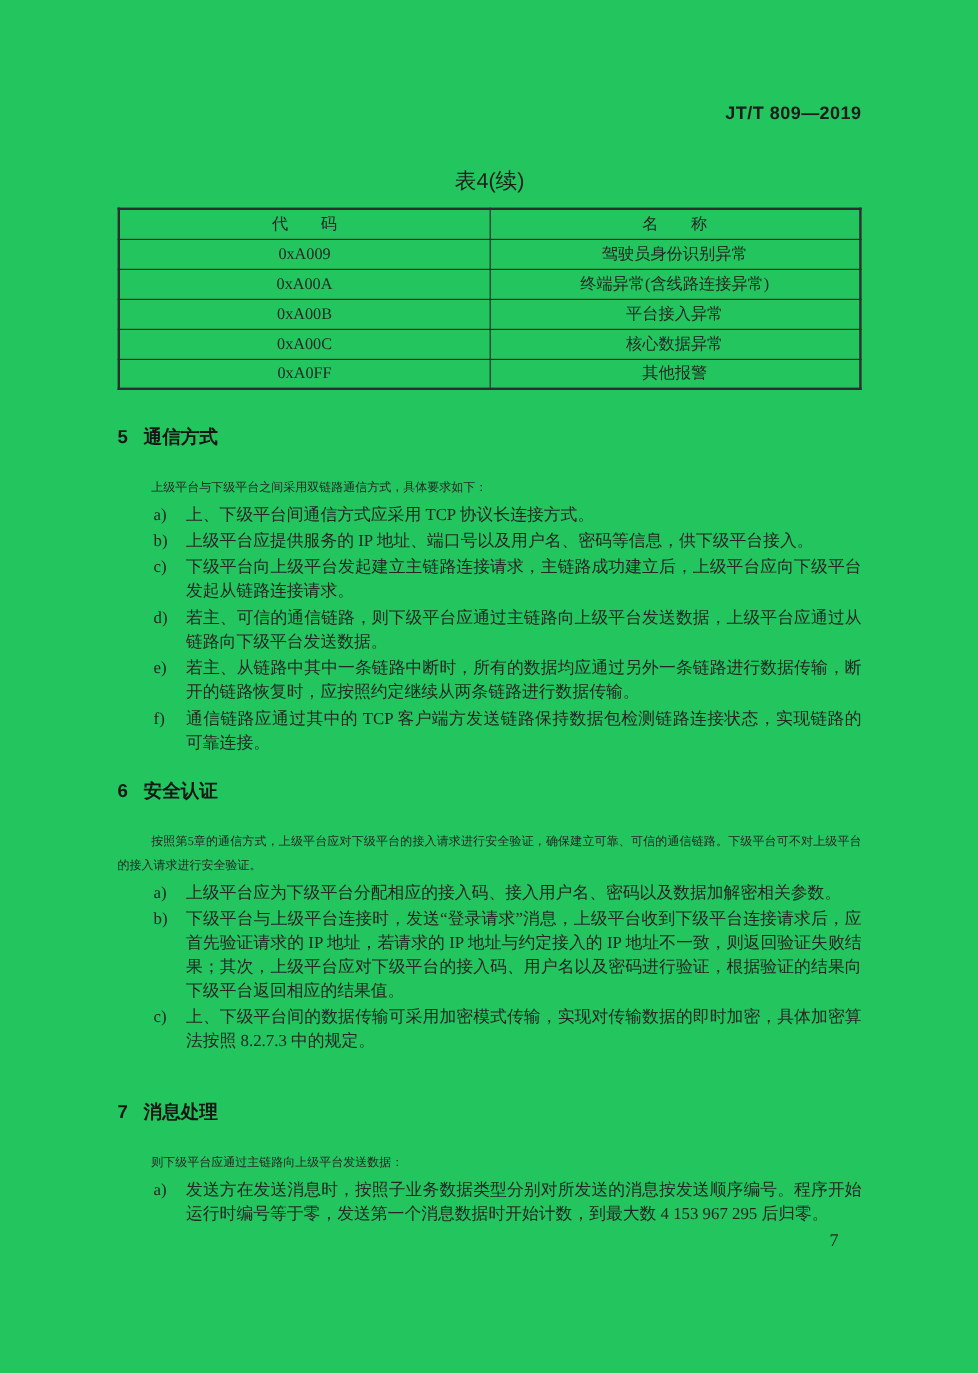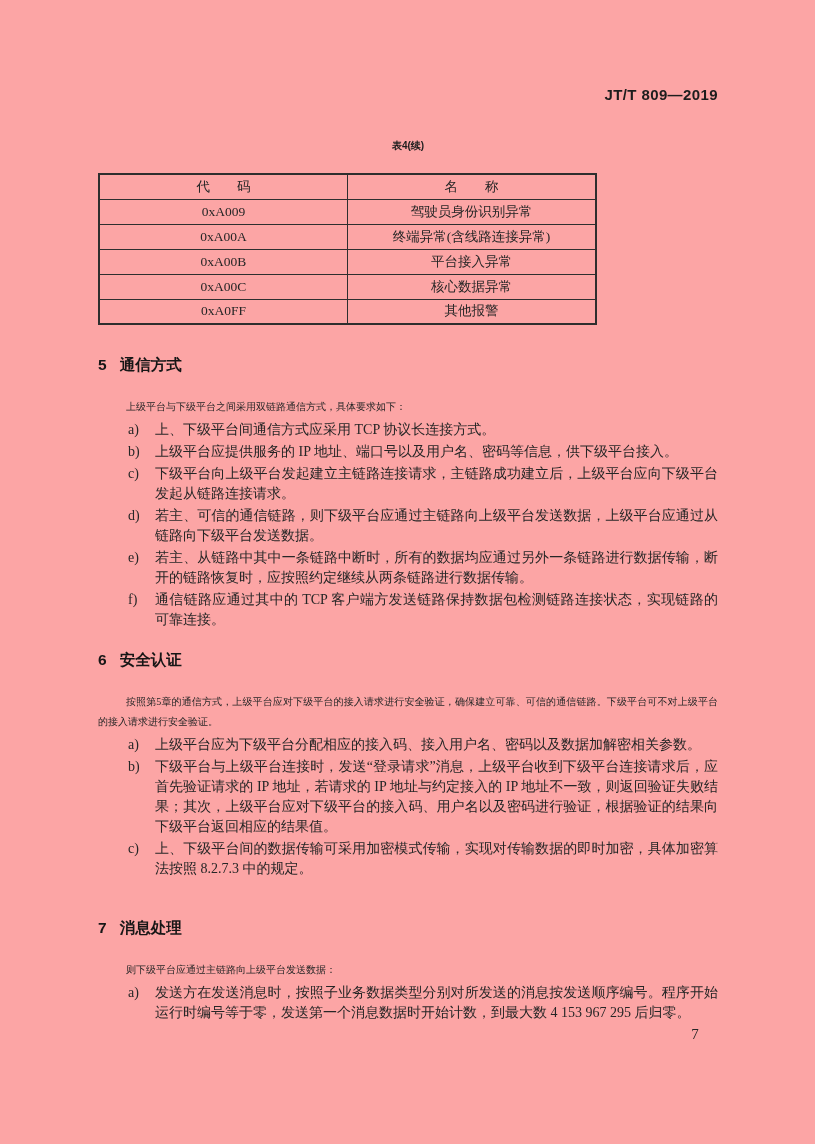--- a/index.html
+++ b/index.html
@@ -4,37 +4,37 @@
 <style>
   * { margin:0; padding:0; box-sizing:border-box; }
   html,body { background:#ffffff; }
   body {
     width:815px; height:1144px;
     font-family:"Liberation Serif","DejaVu Serif",serif;
     color:#262626;
   }
   .page {
     position:relative; width:815px; height:1144px;
-    background:#fca5a5; overflow:hidden;
+    background:#22c55e; overflow:hidden;
   }
   .doc-header {
     position:absolute; top:86px; left:98px; width:620px;
     text-align:right;
     font-family:"Liberation Sans","DejaVu Sans",sans-serif;
     font-weight:bold; font-size:15px; letter-spacing:0.4px;
     color:#1d1d1d;
   }
   .table-title {
     position:absolute; top:139px; left:98px; width:620px;
     text-align:center;
     font-family:"Liberation Sans","DejaVu Sans",sans-serif;
-    font-weight:bold; font-size:10px; color:#1d1d1d;
+    font-weight:normal; font-size:18px; color:#1d1d1d;
   }
   table.alarm-table {
-    position:absolute; top:173px; left:98px; width:499px;
+    position:absolute; top:173px; left:98px; width:620px;
     border-collapse:collapse; table-layout:fixed;
     border:2px solid #2e2e2e;
   }
   .alarm-table th, .alarm-table td {
     border:1px solid #2e2e2e;
     height:25px; padding:0;
     text-align:center; vertical-align:middle;
     font-size:13.5px; font-weight:normal; color:#262626;
   }
   .sec { position:absolute; left:98px; width:620px; }

